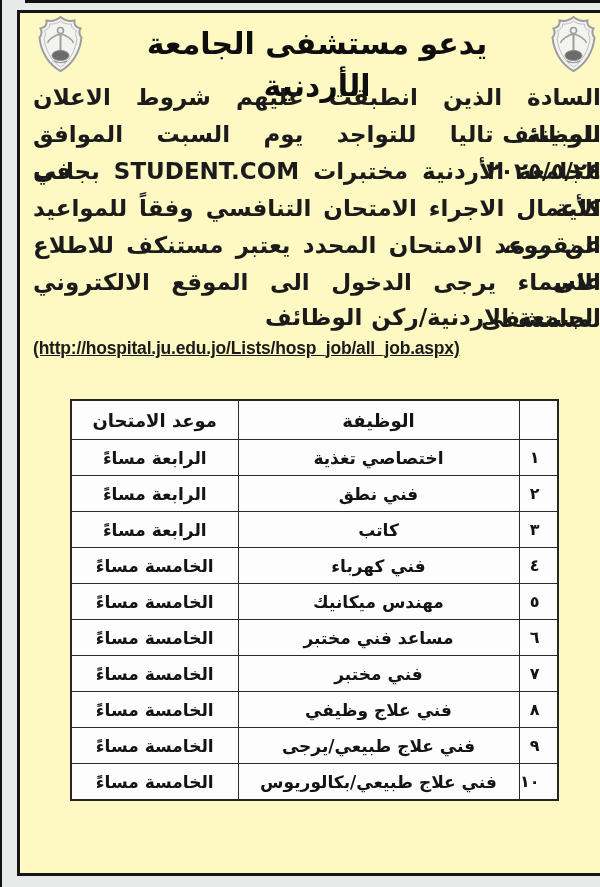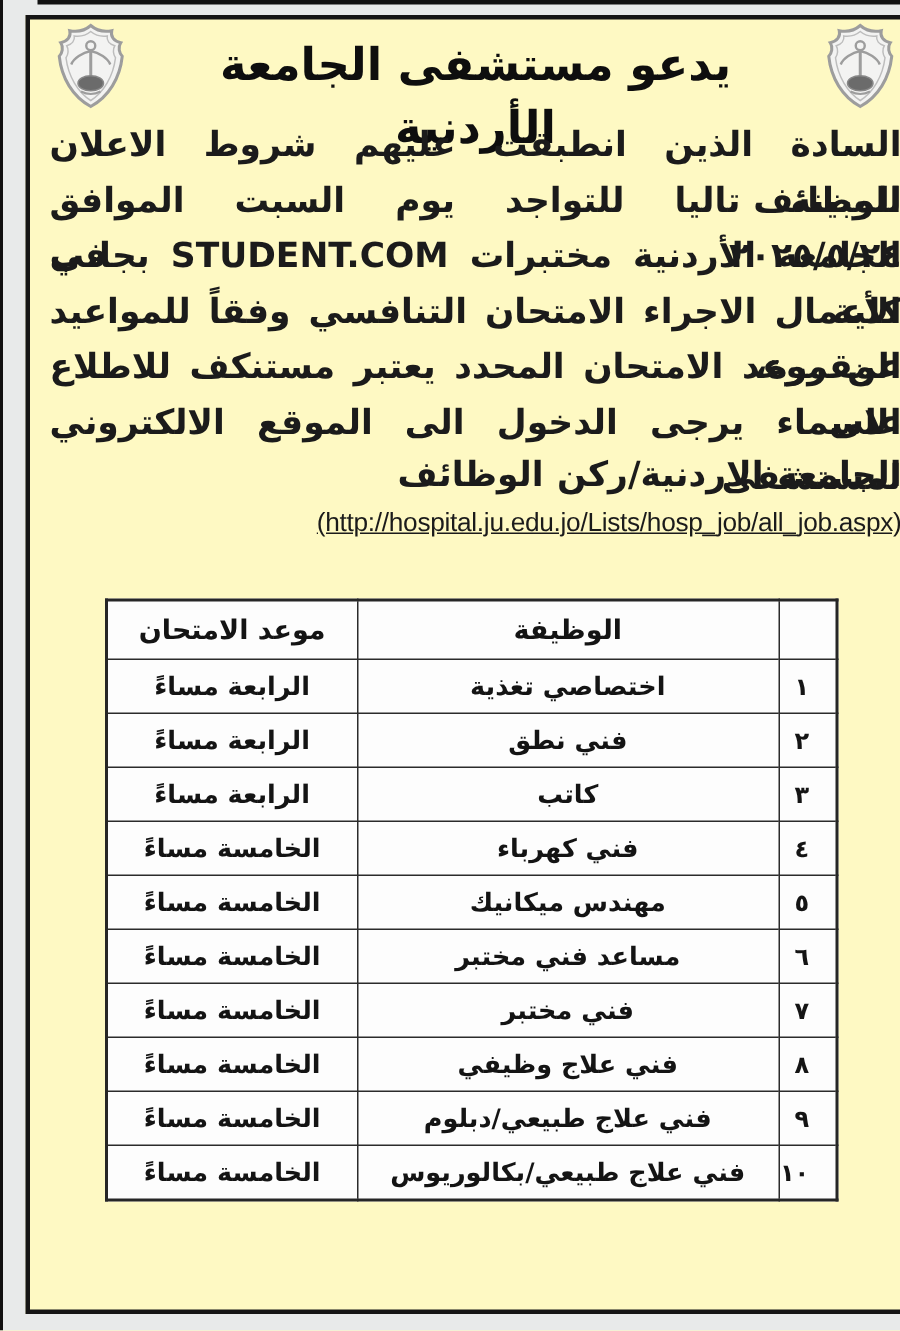--- a/index.html
+++ b/index.html
@@ -43,24 +43,24 @@
     text-align-last: justify;
     word-spacing: 1px;
   }
   .bline.last-right {
     text-align: center;
     text-align-last: right;
     height: 32px; line-height: 32px;
   }
   .url-line {
     direction: ltr;
-    text-align: right;
+    text-align: left;
     font-family: "Liberation Sans", sans-serif;
     font-size: 17.5px;
-    font-weight: normal;
+    font-weight: bold;
     letter-spacing: -0.2px;
     text-decoration: underline;
     color: #1b1b1b;
     height: 28px; line-height: 26px;
     margin-top: 2px;
   }
 
   .jobs-table {
     direction: rtl;
     border-collapse: collapse;
@@ -189,21 +189,21 @@
   </tr>
 
   <tr>
     <td class="num">٨</td>
     <td class="job">فني علاج وظيفي</td>
     <td class="time">الخامسة مساءً</td>
   </tr>
 
   <tr>
     <td class="num">٩</td>
-    <td class="job">فني علاج طبيعي/دبلوم</td>
+    <td class="job">فني علاج طبيعي/يرجى</td>
     <td class="time">الخامسة مساءً</td>
   </tr>
 
   <tr>
     <td class="num">١٠</td>
     <td class="job">فني علاج طبيعي/بكالوريوس</td>
     <td class="time">الخامسة مساءً</td>
   </tr>
 </tbody>
     </table>

